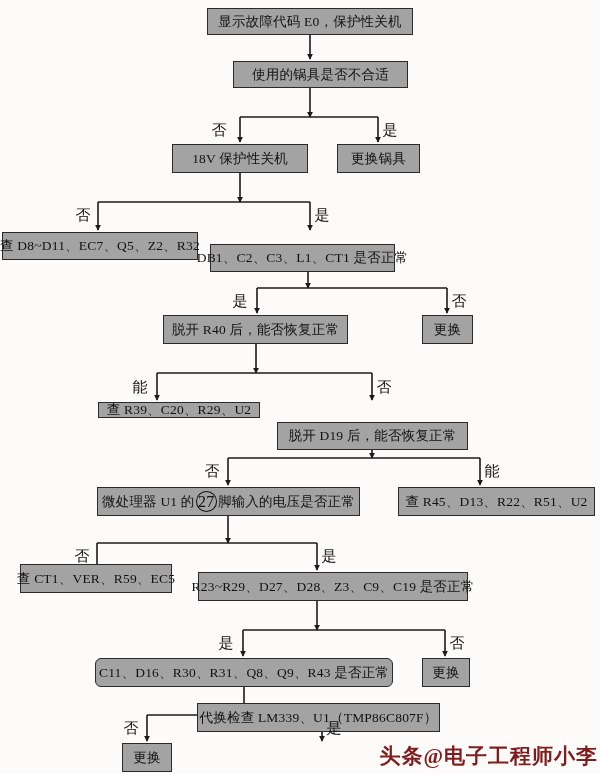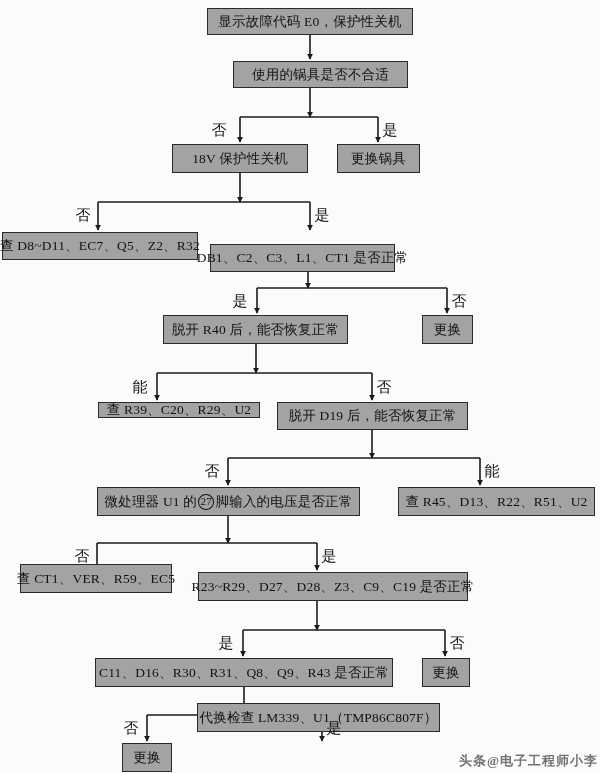--- a/index.html
+++ b/index.html
@@ -25,31 +25,31 @@
   .branch-label{
     position:absolute;
     transform:translate(-50%,-50%);
     font-size:15px;color:#111;
     line-height:1;
   }
   .circled-num{
     display:inline-block;
     border:1.2px solid #111;
     border-radius:50%;
-    font-size:11px;
+    font-size:16px;
     line-height:1;
     padding:1.5px 1.5px;
     margin:0 1px;
   }
   #watermark{
     position:absolute;
     right:2px;bottom:4px;
-    font-size:13px;
+    font-size:21px;
     font-weight:bold;
-    color:#737373;
+    color:#7f1d1d;
     letter-spacing:1px;
     text-shadow:0 0 1px #ffffff;
     white-space:nowrap;
   }
 </style>
 </head>
 <body>
 
 <div id="stage">
   <svg id="wires" width="600" height="774" viewBox="0 0 600 774">
@@ -97,30 +97,30 @@
   <div id="nodes-layer">
       <div class="node" style="left: 207px; top: 8px; width: 206px; height: 27px;">显示故障代码 E0，保护性关机</div>
       <div class="node" style="left: 233px; top: 61px; width: 175px; height: 27px;">使用的锅具是否不合适</div>
       <div class="node" style="left: 172px; top: 144px; width: 136px; height: 29px;">18V 保护性关机</div>
       <div class="node" style="left: 337px; top: 144px; width: 83px; height: 29px;">更换锅具</div>
       <div class="node" style="left: 2px; top: 232px; width: 196px; height: 28px;">查 D8~D11、EC7、Q5、Z2、R32</div>
       <div class="node" style="left: 210px; top: 232px; width: 185px; height: 28px; margin-top: 12px;">DB1、C2、C3、L1、CT1 是否正常</div>
       <div class="node" style="left: 163px; top: 315px; width: 185px; height: 29px;">脱开 R40 后，能否恢复正常</div>
       <div class="node" style="left: 422px; top: 315px; width: 51px; height: 29px;">更换</div>
       <div class="node" style="left: 78px; top: 402px; width: 162px; height: 16px; margin-left: 20px;">查 R39、C20、R29、U2</div>
-      <div class="node" style="left: 277px; top: 402px; width: 191px; height: 28px;">脱开 D19 后，能否恢复正常</div>
+      <div class="node" style="left: 277px; top: 422px; width: 191px; height: 28px;">脱开 D19 后，能否恢复正常</div>
       <div class="node" style="left: 97px; top: 487px; width: 263px; height: 29px;">
         <span>微处理器 U1 的</span>
         <span class="circled-num">27</span>
         <span>脚输入的电压是否正常</span>
       </div>
       <div class="node" style="left: 398px; top: 487px; width: 197px; height: 29px;">查 R45、D13、R22、R51、U2</div>
       <div class="node" style="left: 20px; top: 564px; width: 152px; height: 29px;">查 CT1、VER、R59、EC5</div>
       <div class="node" style="left: 182px; top: 572px; width: 270px; height: 29px; margin-left: 16px;">R23~R29、D27、D28、Z3、C9、C19 是否正常</div>
-      <div class="node" style="left: 95px; top: 658px; width: 298px; height: 29px;">C11、D16、R30、R31、Q8、Q9、R43 是否正常</div>
+      <div class="node" style="left: 95px; top: 658px; width: 298px; height: 29px; border-radius: 6px;">C11、D16、R30、R31、Q8、Q9、R43 是否正常</div>
       <div class="node" style="left: 422px; top: 658px; width: 48px; height: 29px;">更换</div>
       <div class="node" style="left: 122px; top: 743px; width: 50px; height: 29px;">更换</div>
       <div class="node" style="left: 197px; top: 703px; width: 243px; height: 29px;">代换检查 LM339、U1（TMP86C807F）</div>
     </div>
   <div id="labels-layer">
       <div class="branch-label" style="left: 219px; top: 130px;">否</div>
       <div class="branch-label" style="left: 390px; top: 130px;">是</div>
       <div class="branch-label" style="left: 83px; top: 215px;">否</div>
       <div class="branch-label" style="left: 322px; top: 215px;">是</div>
       <div class="branch-label" style="left: 240px; top: 301px;">是</div>

